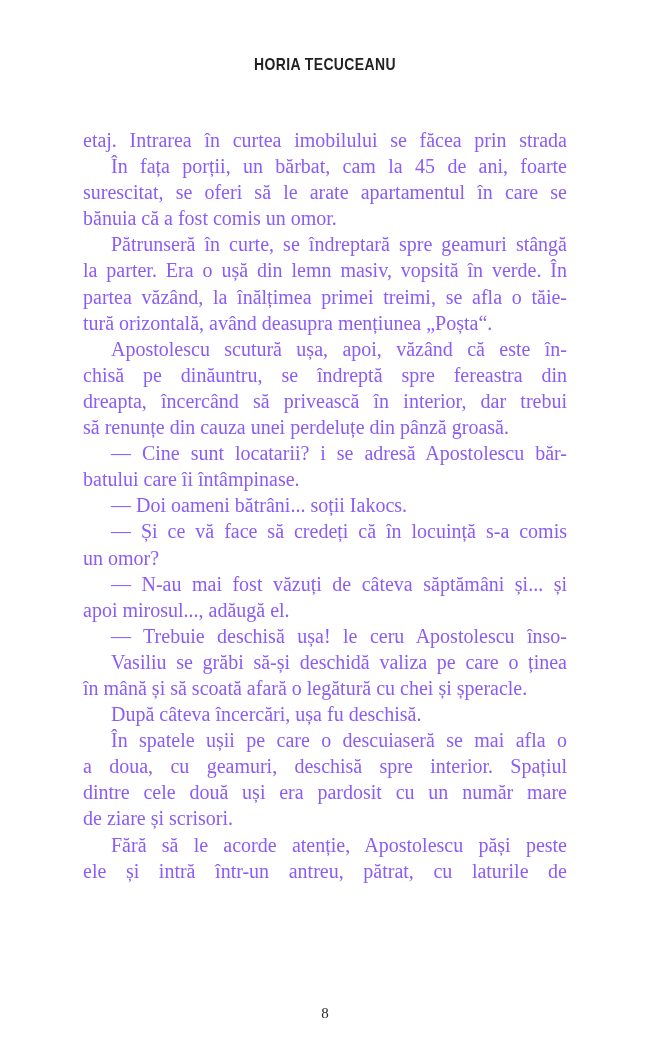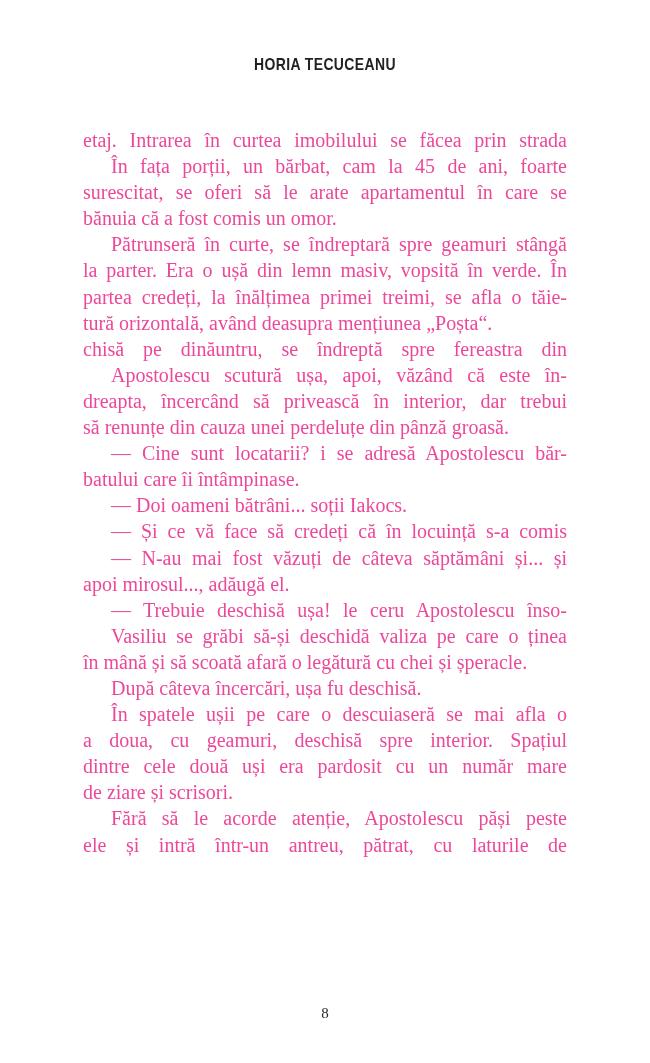--- a/index.html
+++ b/index.html
@@ -30,21 +30,21 @@
     transform: scaleX(0.82);
     transform-origin: 50% 50%;
   }
   .text-block {
     position: absolute;
     top: 127px;
     left: 83px;
     width: 484px;
     font-family: "Liberation Serif", "DejaVu Serif", serif;
     font-size: 20px;
-    color: #ec4899;
+    color: #8b5cf6;
   }
   .line {
     line-height: 26.1px;
     height: 26.1px;
     white-space: normal;
     text-align: justify;
     text-align-last: justify;
   }
   .line.end {
     text-align-last: left;
@@ -69,30 +69,31 @@
 <div class="page">
   <div class="running-header">HORIA TECUCEANU</div>
 
   <div class="text-block">
       <div class="line">etaj. Intrarea în curtea imobilului se făcea prin strada</div>
       <div class="line indent">În fața porții, un bărbat, cam la 45 de ani, foarte</div>
       <div class="line">surescitat, se oferi să le arate apartamentul în care se</div>
       <div class="line end">bănuia că a fost comis un omor.</div>
       <div class="line indent">Pătrunseră în curte, se îndreptară spre geamuri stângă</div>
       <div class="line">la parter. Era o ușă din lemn masiv, vopsită în verde. În</div>
-      <div class="line">partea credeți, la înălțimea primei treimi, se afla o tăie-</div>
+      <div class="line">partea văzând, la înălțimea primei treimi, se afla o tăie-</div>
       <div class="line end">tură orizontală, având deasupra mențiunea „Poșta“.</div>
+      <div class="line indent">Apostolescu scutură ușa, apoi, văzând că este în-</div>
       <div class="line">chisă pe dinăuntru, se îndreptă spre fereastra din</div>
-      <div class="line indent">Apostolescu scutură ușa, apoi, văzând că este în-</div>
       <div class="line">dreapta, încercând să privească în interior, dar trebui</div>
       <div class="line end">să renunțe din cauza unei perdeluțe din pânză groasă.</div>
       <div class="line indent">— Cine sunt locatarii? i se adresă Apostolescu băr-</div>
       <div class="line end">batului care îi întâmpinase.</div>
       <div class="line indent end">— Doi oameni bătrâni... soții Iakocs.</div>
       <div class="line indent">— Și ce vă face să credeți că în locuință s-a comis</div>
+      <div class="line end">un omor?</div>
       <div class="line indent">— N-au mai fost văzuți de câteva săptămâni și... și</div>
       <div class="line end">apoi mirosul..., adăugă el.</div>
       <div class="line indent">— Trebuie deschisă ușa! le ceru Apostolescu înso-</div>
       <div class="line indent">Vasiliu se grăbi să-și deschidă valiza pe care o ținea</div>
       <div class="line end">în mână și să scoată afară o legătură cu chei și șperacle.</div>
       <div class="line indent end">După câteva încercări, ușa fu deschisă.</div>
       <div class="line indent">În spatele ușii pe care o descuiaseră se mai afla o</div>
       <div class="line">a doua, cu geamuri, deschisă spre interior. Spațiul</div>
       <div class="line">dintre cele două uși era pardosit cu un număr mare</div>
       <div class="line end">de ziare și scrisori.</div>

